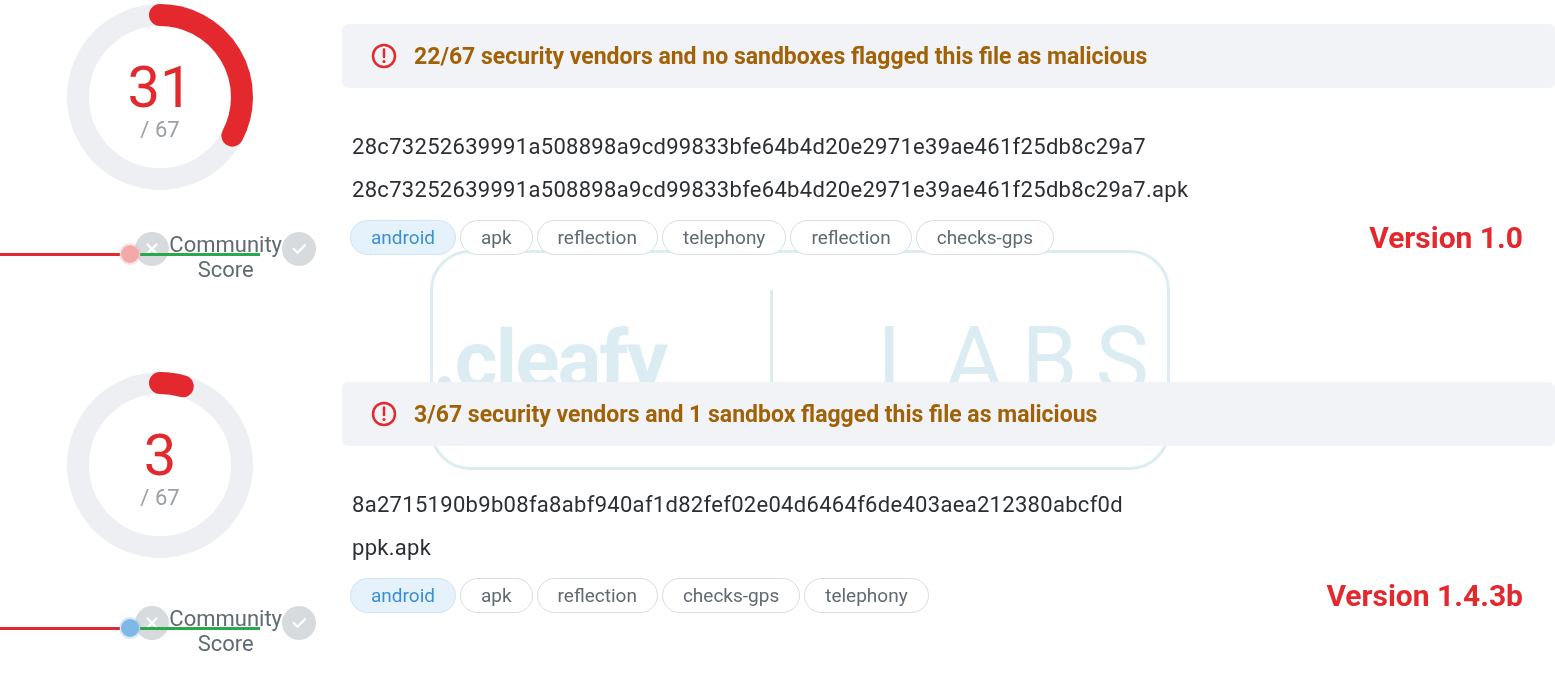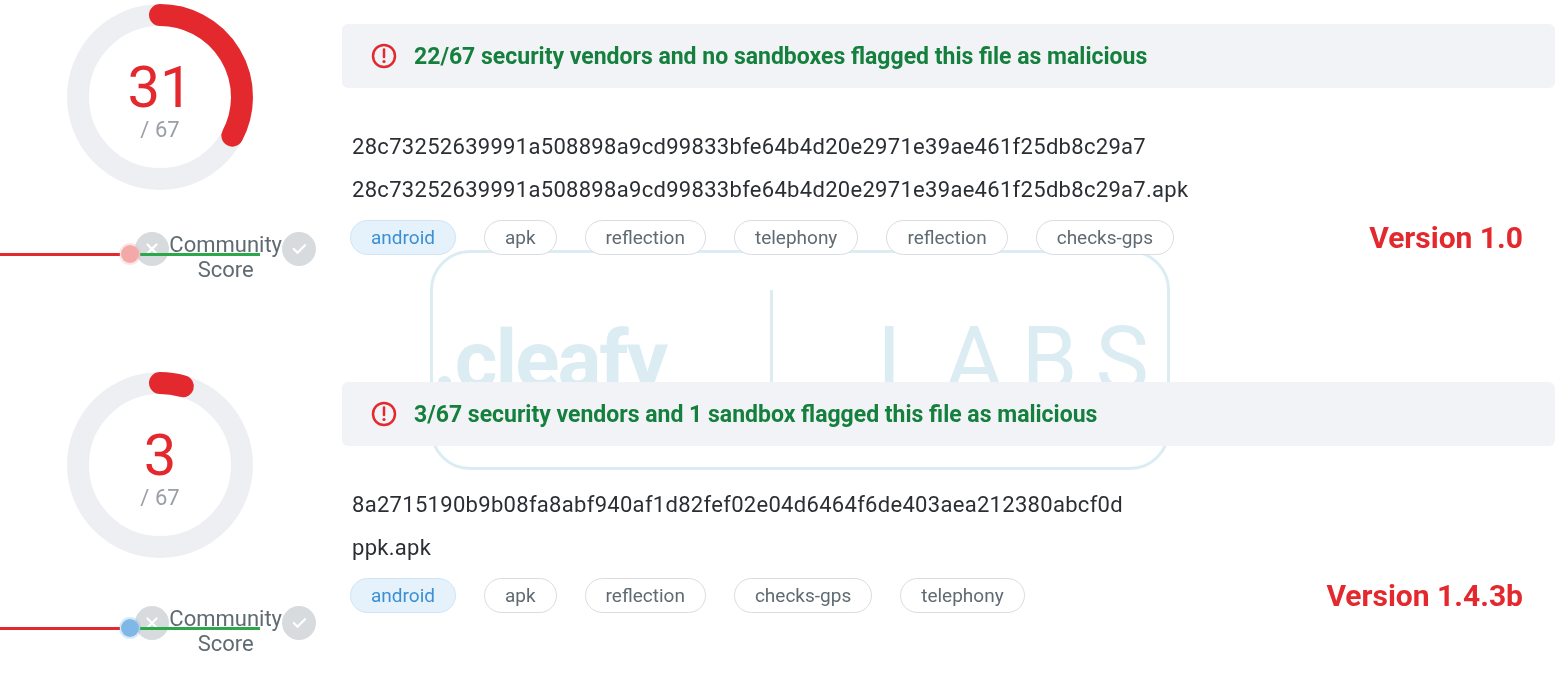--- a/index.html
+++ b/index.html
@@ -121,21 +121,21 @@
     background: #f2f3f6;
     border-radius: 6px;
     padding: 18px 28px;
     display: flex;
     align-items: center;
     gap: 16px;
     margin-top: 24px;
   }
   .alert-banner svg { flex-shrink: 0; }
   .alert-text {
-    color: #15803d;
+    color: #a16207;
     font-weight: 700;
     font-size: 23px;
   }
   .hash-block {
     margin-top: 46px;
     padding-left: 10px;
   }
   .hash-line {
     font-size: 22px;
     color: #2b2f33;
@@ -145,21 +145,21 @@
   }
   .bottom-row {
     display: flex;
     align-items: center;
     justify-content: space-between;
     margin-top: 12px;
     padding-right: 32px;
   }
   .tags {
     display: flex;
-    gap: 28px;
+    gap: 4px;
     flex-wrap: wrap;
     padding-left: 8px;
   }
   .tag {
     border: 1px solid #d9dde1;
     border-radius: 20px;
     padding: 5px 20px;
     font-size: 19px;
     color: #5f6a72;
     background: #fff;

